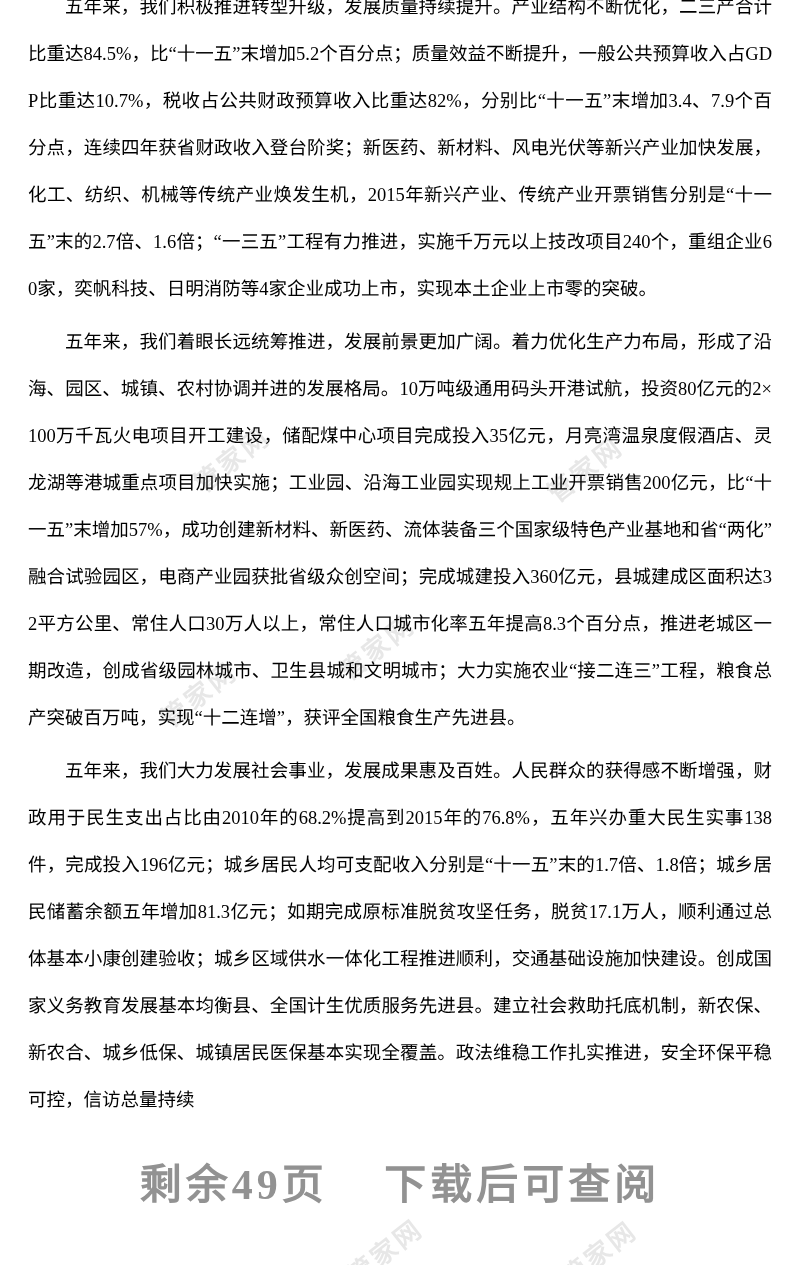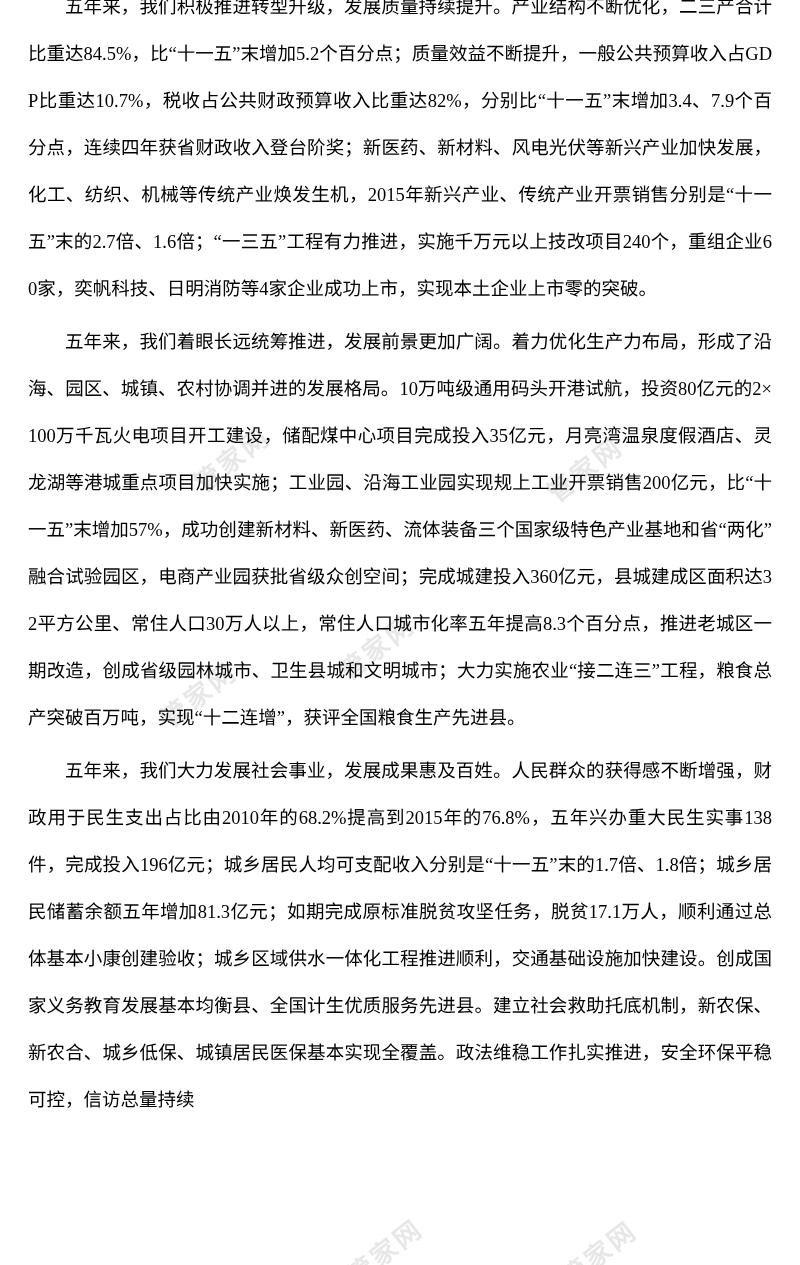--- a/index.html
+++ b/index.html
@@ -76,14 +76,18 @@
   <span class="watermark-stamp" style="left:152px; top:705px;">管家网</span>
   <span class="watermark-stamp" style="left:338px; top:1262px;">管家网</span>
   <span class="watermark-stamp" style="left:552px; top:1264px;">管家网</span>
 
   <div class="doc-text">
     <p>五年来，我们积极推进转型升级，发展质量持续提升。产业结构不断优化，二三产合计比重达84.5%，比“十一五”末增加5.2个百分点；质量效益不断提升，一般公共预算收入占GDP比重达10.7%，税收占公共财政预算收入比重达82%，分别比“十一五”末增加3.4、7.9个百分点，连续四年获省财政收入登台阶奖；新医药、新材料、风电光伏等新兴产业加快发展，化工、纺织、机械等传统产业焕发生机，2015年新兴产业、传统产业开票销售分别是“十一五”末的2.7倍、1.6倍；“一三五”工程有力推进，实施千万元以上技改项目240个，重组企业60家，奕帆科技、日明消防等4家企业成功上市，实现本土企业上市零的突破。</p>
     <p>五年来，我们着眼长远统筹推进，发展前景更加广阔。着力优化生产力布局，形成了沿海、园区、城镇、农村协调并进的发展格局。10万吨级通用码头开港试航，投资80亿元的2×100万千瓦火电项目开工建设，储配煤中心项目完成投入35亿元，月亮湾温泉度假酒店、灵龙湖等港城重点项目加快实施；工业园、沿海工业园实现规上工业开票销售200亿元，比“十一五”末增加57%，成功创建新材料、新医药、流体装备三个国家级特色产业基地和省“两化”融合试验园区，电商产业园获批省级众创空间；完成城建投入360亿元，县城建成区面积达32平方公里、常住人口30万人以上，常住人口城市化率五年提高8.3个百分点，推进老城区一期改造，创成省级园林城市、卫生县城和文明城市；大力实施农业“接二连三”工程，粮食总产突破百万吨，实现“十二连增”，获评全国粮食生产先进县。</p>
     <p>五年来，我们大力发展社会事业，发展成果惠及百姓。人民群众的获得感不断增强，财政用于民生支出占比由2010年的68.2%提高到2015年的76.8%，五年兴办重大民生实事138件，完成投入196亿元；城乡居民人均可支配收入分别是“十一五”末的1.7倍、1.8倍；城乡居民储蓄余额五年增加81.3亿元；如期完成原标准脱贫攻坚任务，脱贫17.1万人，顺利通过总体基本小康创建验收；城乡区域供水一体化工程推进顺利，交通基础设施加快建设。创成国家义务教育发展基本均衡县、全国计生优质服务先进县。建立社会救助托底机制，新农保、新农合、城乡低保、城镇居民医保基本实现全覆盖。政法维稳工作扎实推进，安全环保平稳可控，信访总量持续</p>
   </div>
 
+  <div class="footer-banner">
+    <span class="label">剩余49页</span>
+    <span class="label">下载后可查阅</span>
+  </div>
 
 </div>
 
 </body></html>

